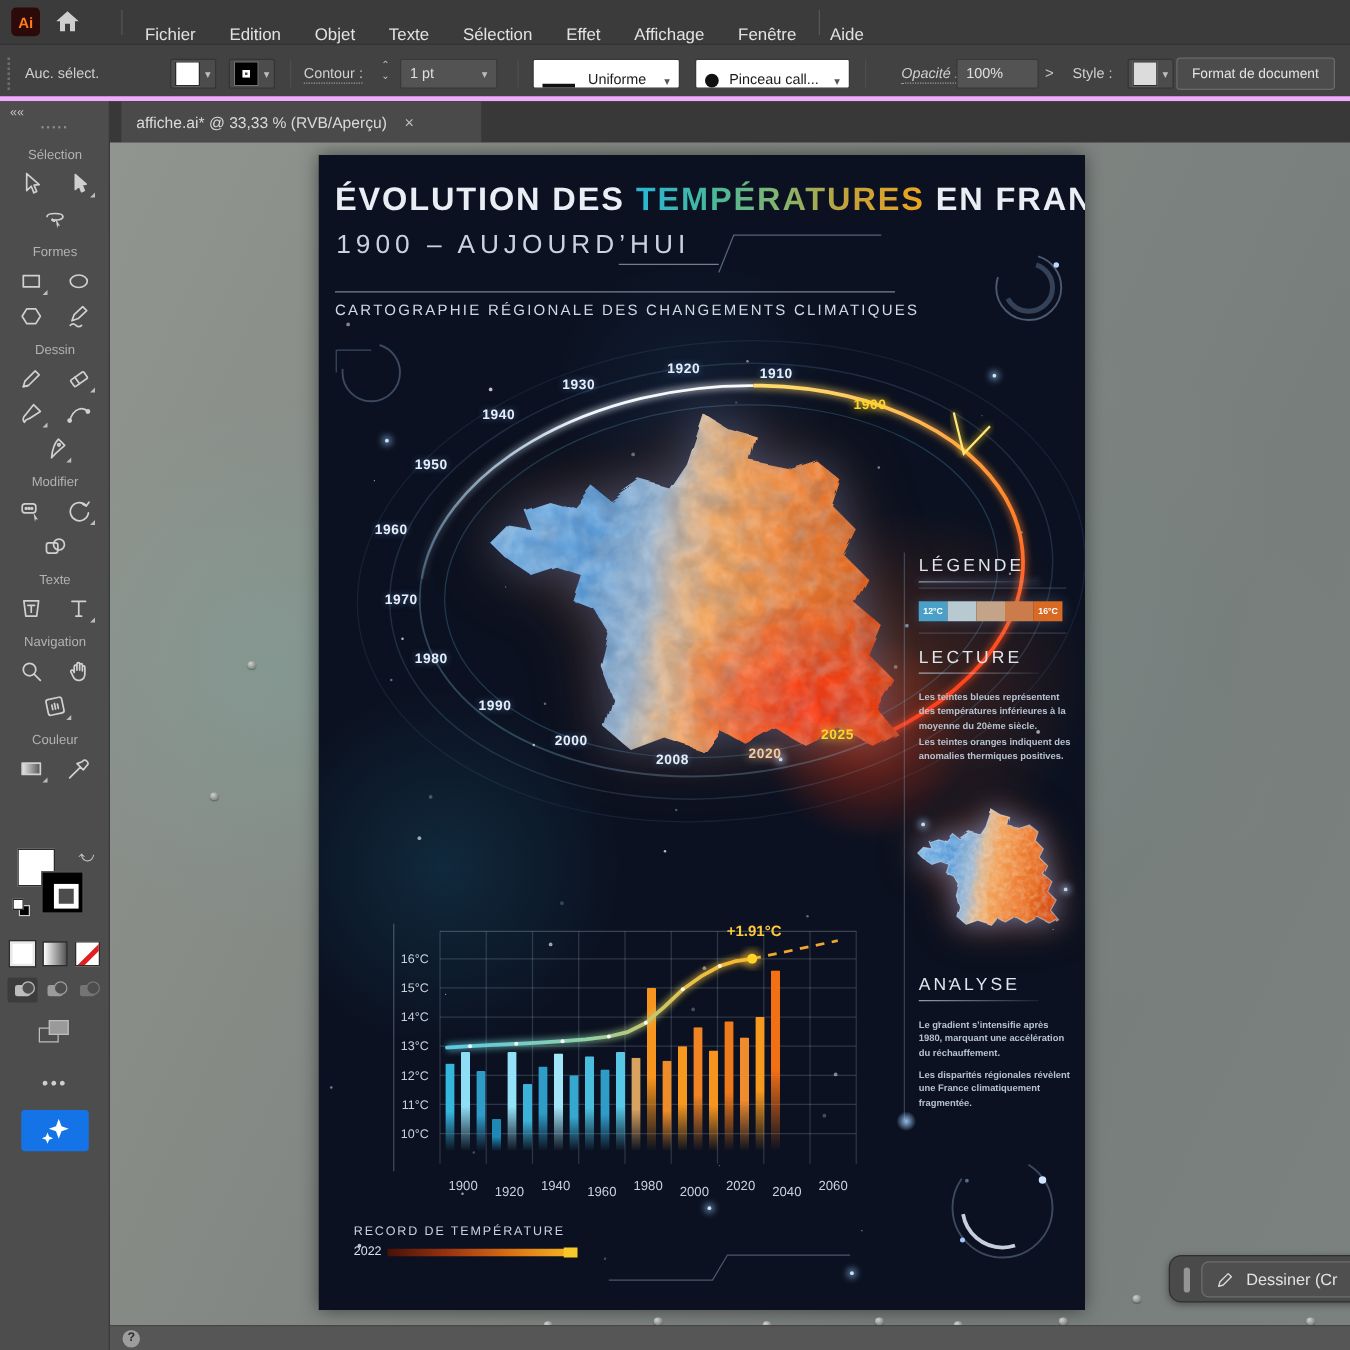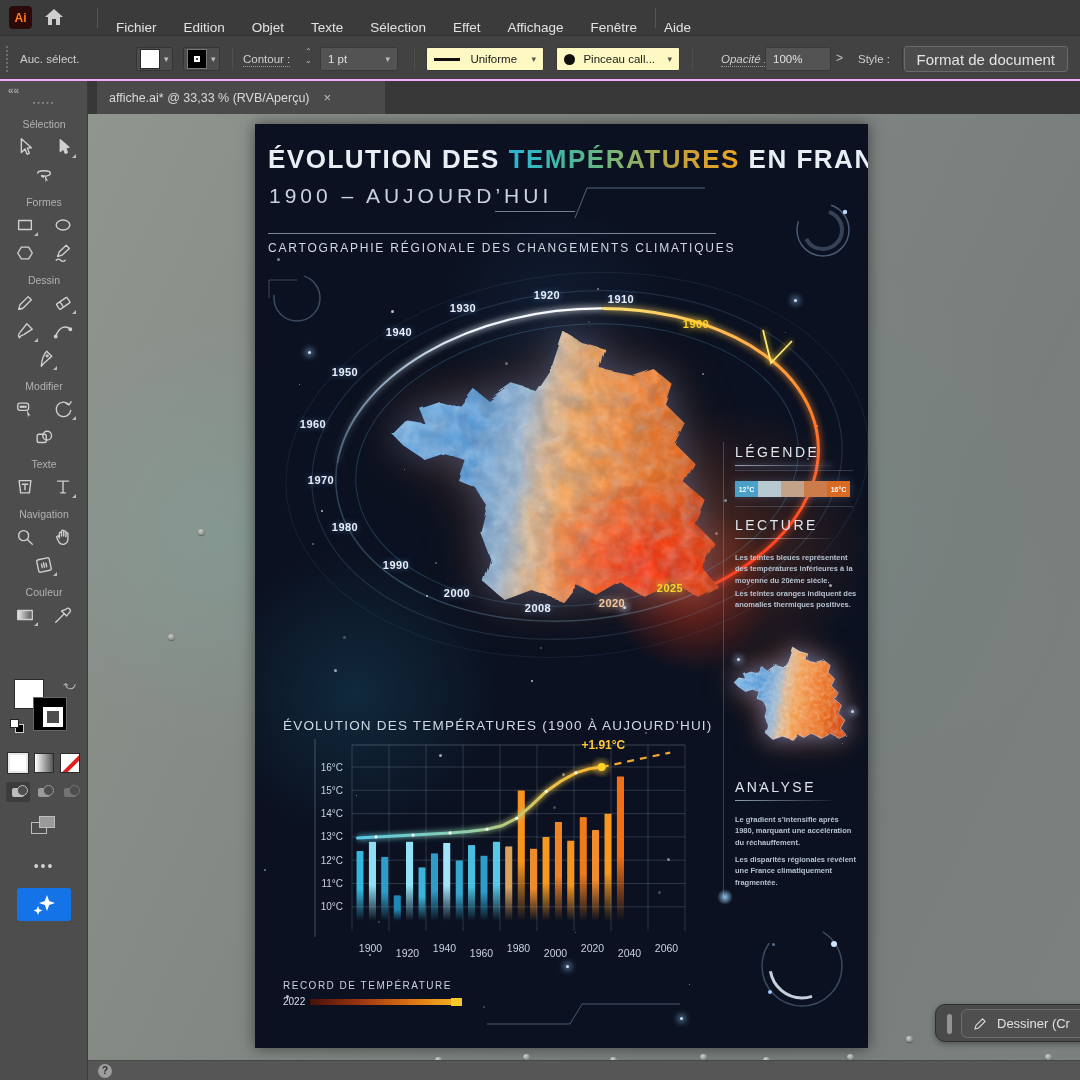--- a/index.html
+++ b/index.html
@@ -11,32 +11,32 @@
   #ai-logo { position:absolute; left:9px; top:6px; width:23px; height:23px; background:#2d0a0a;
              border-radius:4px; color:#ff7a1a; font-weight:bold; font-size:12px;
              display:flex; align-items:center; justify-content:center; }
   #home-icon { position:absolute; left:44px; top:7px; }
   .vsep { position:absolute; width:1px; background:#565656; }
   #menu-items { position:absolute; left:116px; top:0; height:35px; display:flex; gap:27px; align-items:flex-end; }
   #menu-items span { color:#e2e2e2; font-size:13.5px; cursor:default; }
 
   
   #optionsbar { position:absolute; left:0; top:35px; width:1080px; height:46px; background:#424242;
-                border-top:1px solid #333; border-bottom:2px solid #f0abfc; color:#cfcfcf; font-size:11.5px; }
+                border-top:1px solid #333; border-bottom:4px solid #f0abfc; color:#cfcfcf; font-size:11.5px; }
   #opt-grip { position:absolute; left:6px; top:10px; height:26px; border-left:2px dotted #6e6e6e; }
   .opt-label { position:absolute; top:17px; }
   .dotted-u { border-bottom:1px dotted #9a9a9a; padding-bottom:1px; }
   .swatch-btn { position:absolute; top:11px; height:24px; display:flex; align-items:center; background:#4c4c4c;
                 border:1px solid #353535; border-radius:2px; padding:0 3px; }
   .chev { color:#bdbdbd; font-size:9px; margin-left:4px; }
   .fieldbox { position:absolute; top:11px; height:24px; background:#535353; border:1px solid #393939;
               border-radius:2px; color:#e0e0e0; display:flex; align-items:center; padding:0 7px; font-size:11.5px; }
-  .lightbox { background:#fef9c3; color:#1a1a1a; }
+  .lightbox { background:#ffffff; color:#1a1a1a;align-items:flex-end; }
   #doc-format-btn { position:absolute; right:12px; top:10px; height:26px; padding:4px 12px; background:#4c4c4c;
-                    border:1px solid #6a6a6a; border-radius:3px; color:#e4e4e4; font-size:15px;
+                    border:1px solid #6a6a6a; border-radius:3px; color:#e4e4e4; font-size:11px;
                     display:flex; align-items:center; }
 
   
   #tabbar { position:absolute; left:88px; top:81px; width:992px; height:33px; background:#383838; }
   #doc-tab { position:absolute; left:9px; top:0; width:288px; height:33px; background:#4a4a4a;
              color:#dadada; font-size:12.5px; display:flex; align-items:center; padding:0 12px; }
   #tab-close { margin-left:14px; color:#bdbdbd; font-size:13px; }
 
   
   #toolbar { position:absolute; left:0; top:81px; width:88px; height:999px; background:#4d4d4d;
@@ -633,21 +633,20 @@
           </g>
       </g>
     </svg>
 
     <div class="sb-heading" style="top:655px;">ANALYSE</div>
     <div class="sb-underline" style="top:676px;"></div>
     <div class="sb-para" style="top:690px;">Le gradient s’intensifie après 1980, marquant une accélération du réchauffement.</div>
     <div class="sb-para" style="top:730px;">Les disparités régionales révèlent une France climatiquement fragmentée.</div>
     <div class="glow" style="left:462px;top:765px;width:16px;height:16px;background:radial-gradient(circle,rgba(160,210,255,.9),transparent 70%);"></div>
 
-    <div id="chart-title">ÉVOLUTION DES TEMPÉRATURES (1900 À AUJOURD’HUI)</div>
     <svg id="temp-chart" style="position:absolute;left:20px;top:585px;" width="450" height="260" viewBox="0 0 450 260">
         <defs>
   <linearGradient id="fadeG" x1="0" y1="0" x2="0" y2="1">
     <stop offset="0" stop-color="#fff"></stop>
             <stop offset=".55" stop-color="#fff"></stop>
             <stop offset="1" stop-color="#fff" stop-opacity="0"></stop>
   </linearGradient>
   <mask id="barFade" maskContentUnits="objectBoundingBox">
             <rect width="1" height="1" fill="url(#fadeG)"></rect>
           </mask>

